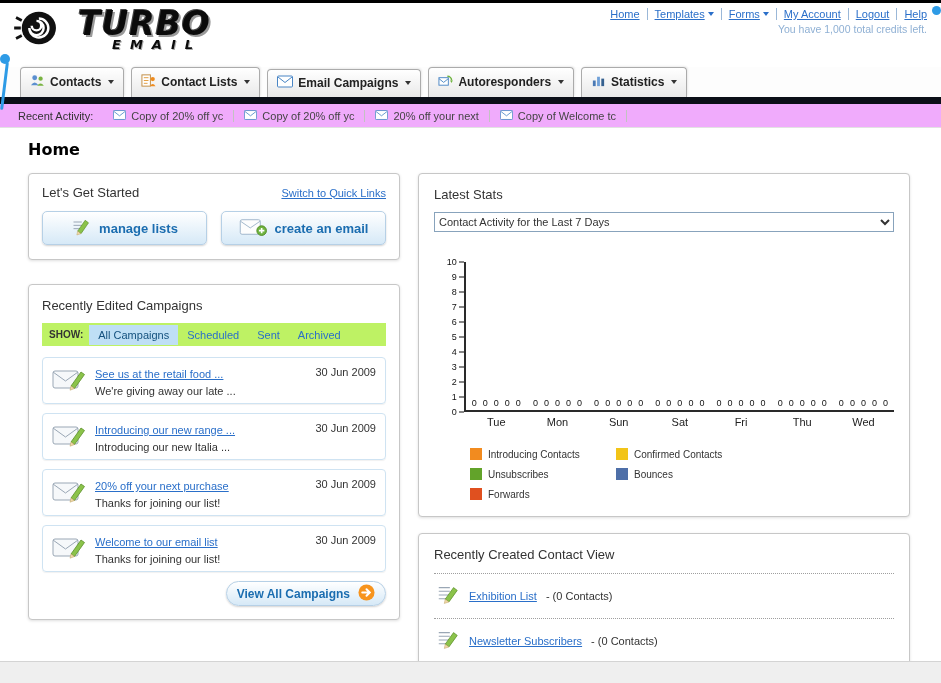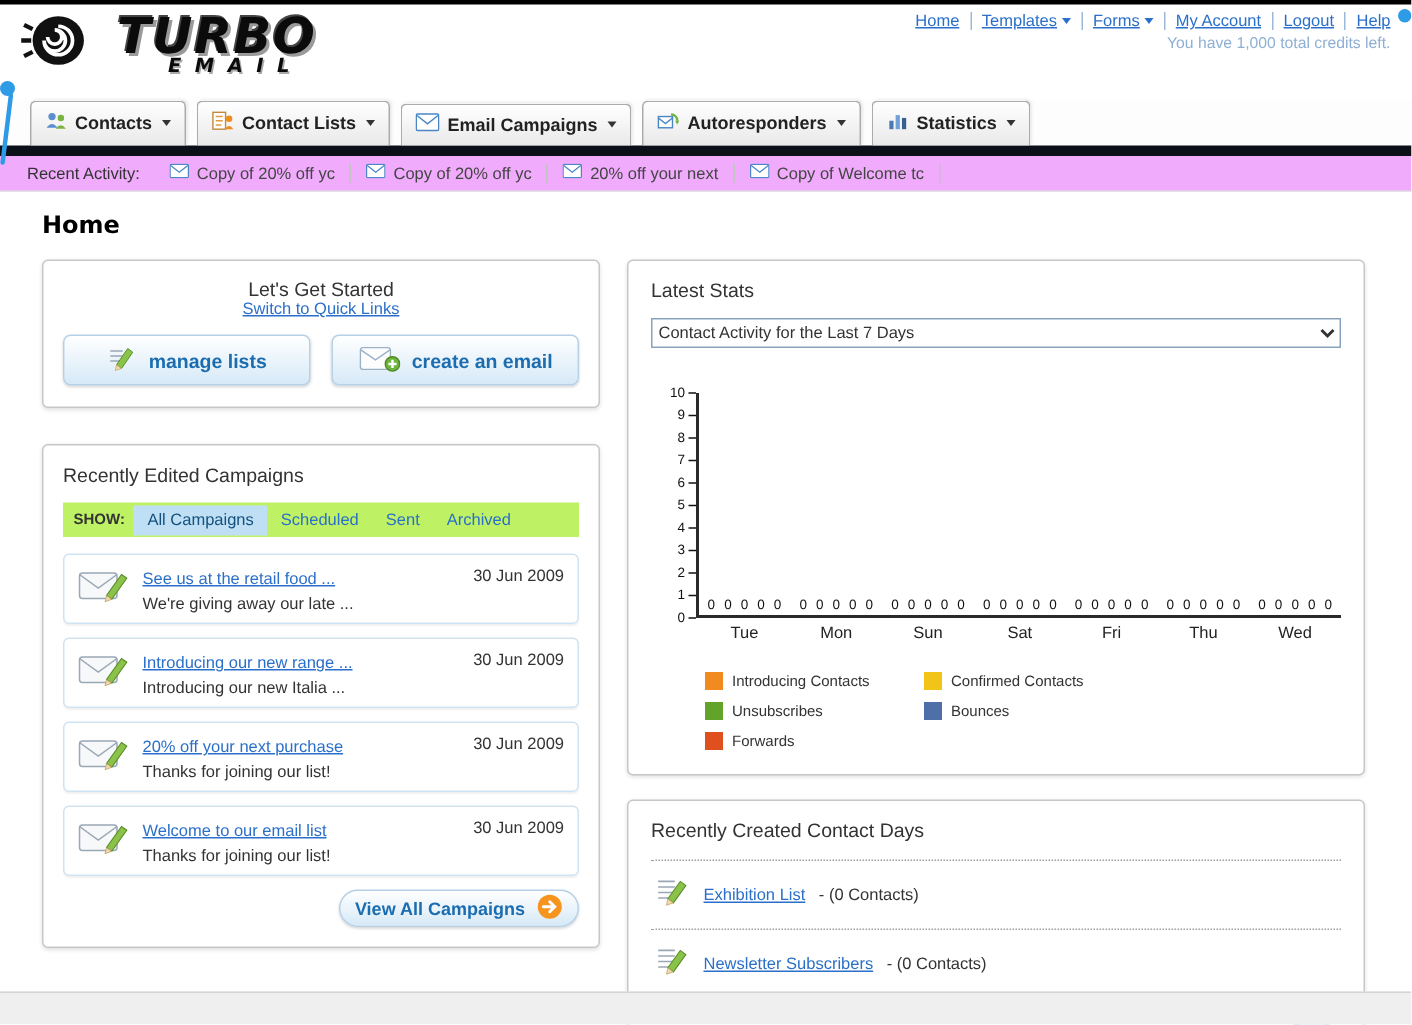--- a/index.html
+++ b/index.html
@@ -40,21 +40,21 @@
   .content { padding:12px 28px 0; }
   .page-title { font-family:"DejaVu Sans",sans-serif; font-size:16px; font-weight:bold; color:#000; margin:0 0 14px; }
   .columns { display:flex; gap:18px; align-items:flex-start; }
   .left-col { width:372px; }
   .right-col { width:492px; }
   .panel { background:#fff; border:1px solid #c7c7c7; border-radius:4px; box-shadow:0 1px 3px rgba(0,0,0,0.13); }
   .panel-title { font-size:13px; color:#333; }
 
   
   .gs-panel { padding:11px 13px 14px; margin-bottom:24px; }
-  .gs-header { display:flex; justify-content:space-between; align-items:center; margin-bottom:11px;flex-direction:column; }
+  .gs-header { display:flex; justify-content:space-between; align-items:center; margin-bottom:11px; }
   .switch-link { font-size:11px; color:#2a6fc9; text-decoration:underline; }
   .gs-buttons { display:flex; gap:14px; }
   .blue-btn { display:flex; align-items:center; justify-content:center; gap:8px; border:1px solid #b6d0e6; border-radius:5px; background:linear-gradient(#ffffff,#d6e9f7); font-size:13px; font-weight:bold; color:#1b6db0; box-shadow:0 1px 2px rgba(0,0,0,0.18); cursor:pointer; }
   .gs-btn { flex:1; height:34px; }
 
   
   .camp-panel { padding:11px 13px 13px; }
   .filter-bar { background:#bef264; display:flex; align-items:center; height:23px; margin:9px 0 11px; padding-left:7px; }
   .show-label { font-size:10px; font-weight:bold; color:#333; margin-right:6px; }
   .filter-link { font-size:11px; color:#2a6fc9; padding:4px 9px; cursor:pointer; }
@@ -443,21 +443,21 @@
               <span>Bounces</span>
             </div>
             <div class="legend-item">
               <span class="swatch" style="background: rgb(224, 80, 31);"></span>
               <span>Forwards</span>
             </div>
           </div>
       </div>
 
       <div class="panel cl-panel">
-        <div class="cl-title-row"><span class="panel-title">Recently Created Contact Days</span></div>
+        <div class="cl-title-row"><span class="panel-title">Recently Created Contact View</span></div>
         <div class="cl-item">
           <span><svg width="24" height="24" viewBox="0 0 26 26">
                 <path d="M3 5 h12 M3 9 h12 M3 13 h12 M3 17 h9" stroke="#9aa7b5" stroke-width="1.2"></path>
                 <polygon points="10,17.5 19,5 23,8 14,20.5" fill="#8bc34a" stroke="#5a8f28" stroke-width="0.8"></polygon>
                 <polygon points="10,17.5 14,20.5 9,22.2" fill="#f0d9a8" stroke="#b99c5f" stroke-width="0.5"></polygon>
               </svg></span>
           <a class="cl-name">Exhibition List</a>
           <span class="cl-suffix">- (0 Contacts)</span>
         </div>
         <div class="cl-item">

